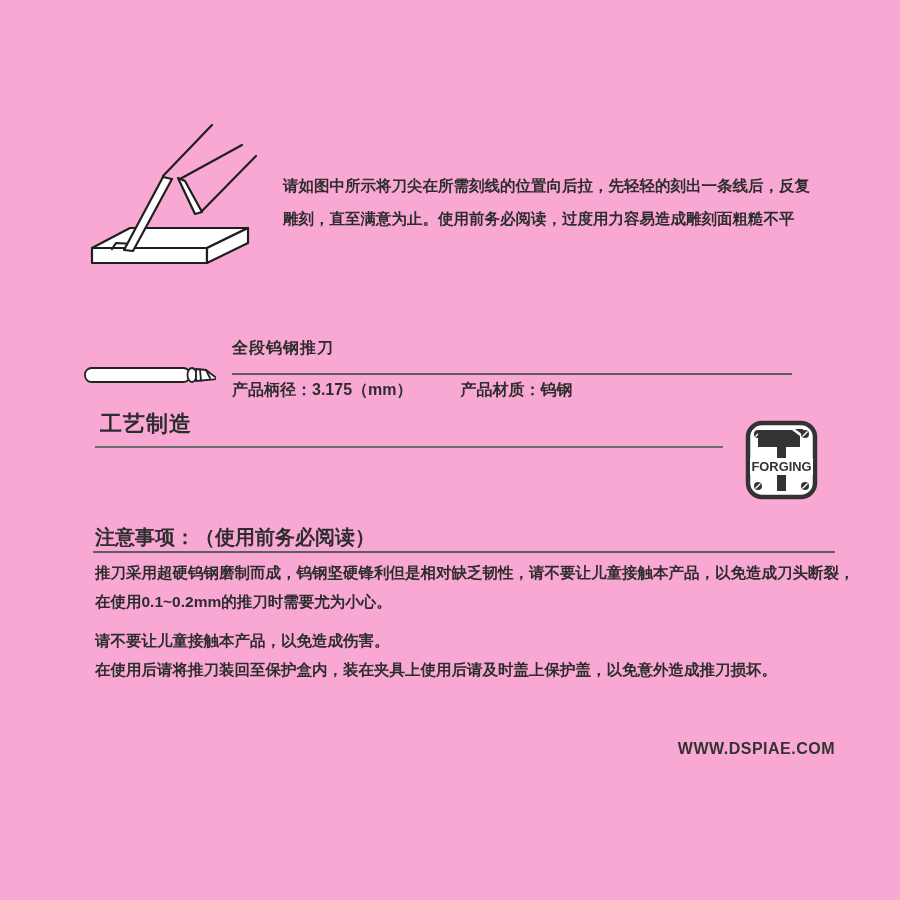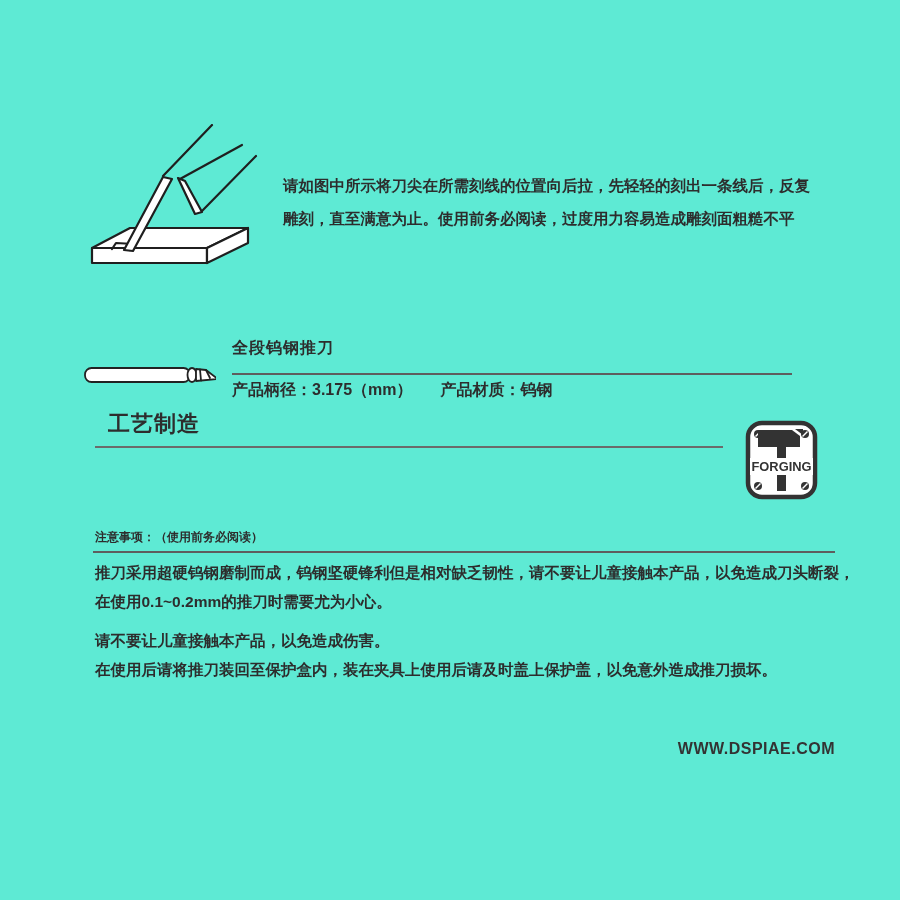--- a/index.html
+++ b/index.html
@@ -1,43 +1,43 @@
 <!DOCTYPE html>
 <html><head>
 <meta charset="utf-8">
 <style>
   html,body{margin:0;padding:0;background:#ffffff;}
   .page{
     position:relative;
     width:900px;height:900px;
-    background:#5eead4;
+    background:#f9a8d4;
     font-family:"Liberation Sans","DejaVu Sans",sans-serif;
     font-weight:700;
     color:#2d2d2d;
     overflow:hidden;
   }
   .abs{position:absolute;}
   .line{white-space:nowrap;}
   .rule{position:absolute;height:2px;background:#6b6b6b;}
 
   .usage-illus{left:90px;top:124px;width:172px;height:150px;}
   .usage-text{left:283px;top:169px;width:560px;font-size:15.5px;line-height:33px;}
 
   .blade-illus{left:82px;top:363px;width:134px;height:28px;}
   .product-title{left:232px;top:338px;font-size:16px;line-height:1.2;letter-spacing:1px;}
   .title-rule{left:232px;top:373px;width:560px;background:#5e5e5e;}
   .product-specs{left:232px;top:380px;font-size:16px;line-height:20px;white-space:nowrap;}
-  .spec-material{margin-left:28px;}
+  .spec-material{margin-left:48px;}
 
-  .craft-title{left:108px;top:410px;font-size:22px;line-height:1.3;letter-spacing:1px;}
+  .craft-title{left:100px;top:410px;font-size:22px;line-height:1.3;letter-spacing:1px;}
   .craft-rule{left:95px;top:446px;width:628px;}
   .craft-text{left:95px;top:450px;width:650px;font-size:15.5px;line-height:29px;}
   .forging-badge{left:745px;top:420px;width:73px;height:80px;}
 
-  .notice-title{left:95px;top:527px;font-size:12px;line-height:20px;}
+  .notice-title{left:95px;top:527px;font-size:20px;line-height:20px;}
   .notice-rule{left:93px;top:551px;width:742px;background:#5e5e5e;}
   .notice-text{left:95px;top:558px;width:750px;font-size:15.5px;line-height:29px;}
   .para-gap{margin-top:10px;}
 
   .website{right:65px;top:740px;font-size:16px;letter-spacing:0.5px;color:#333333;}
 </style>
 </head>
 <body>
 
 <div class="page">

